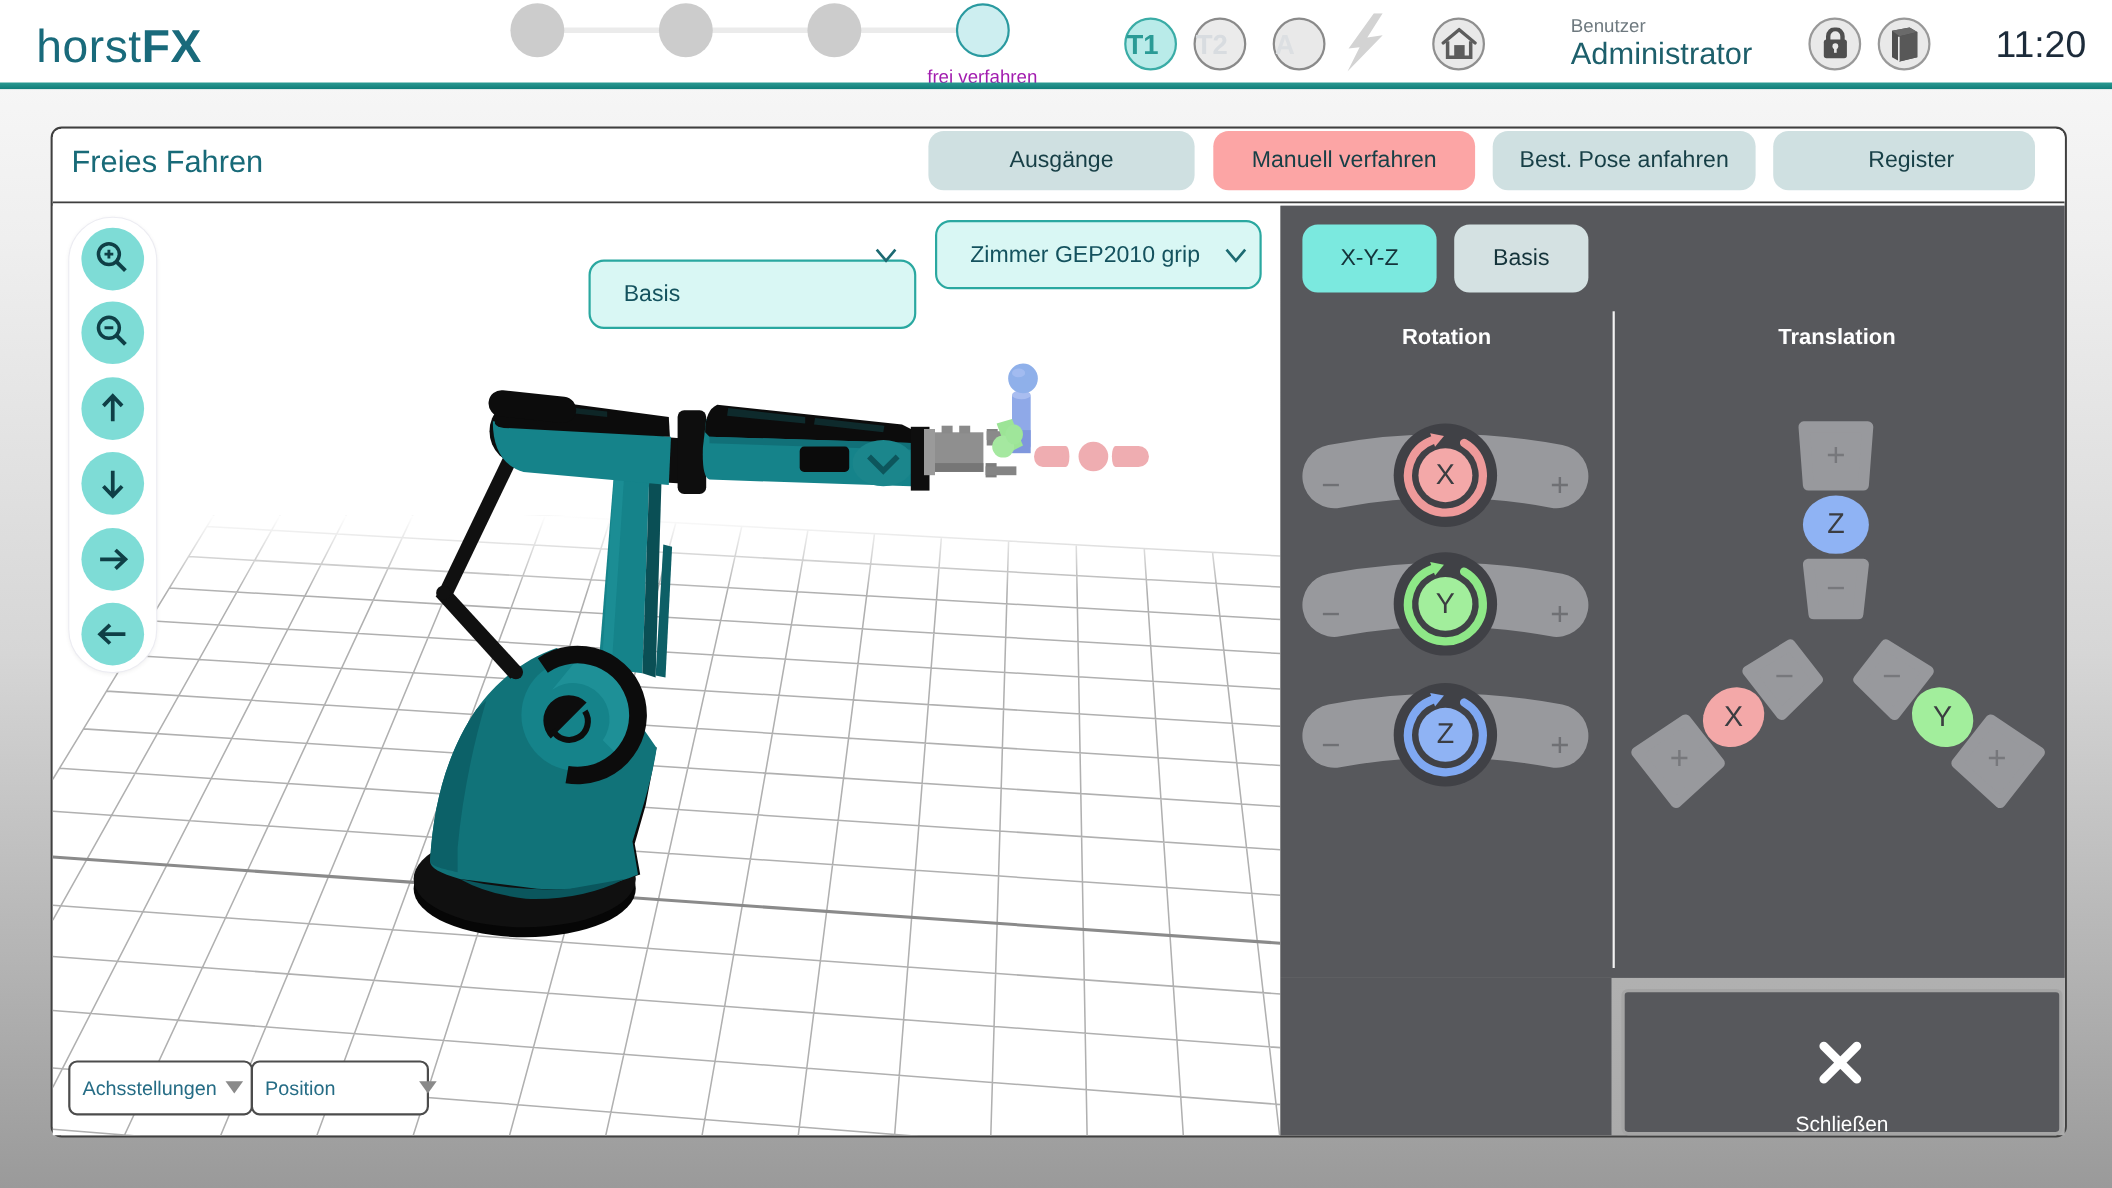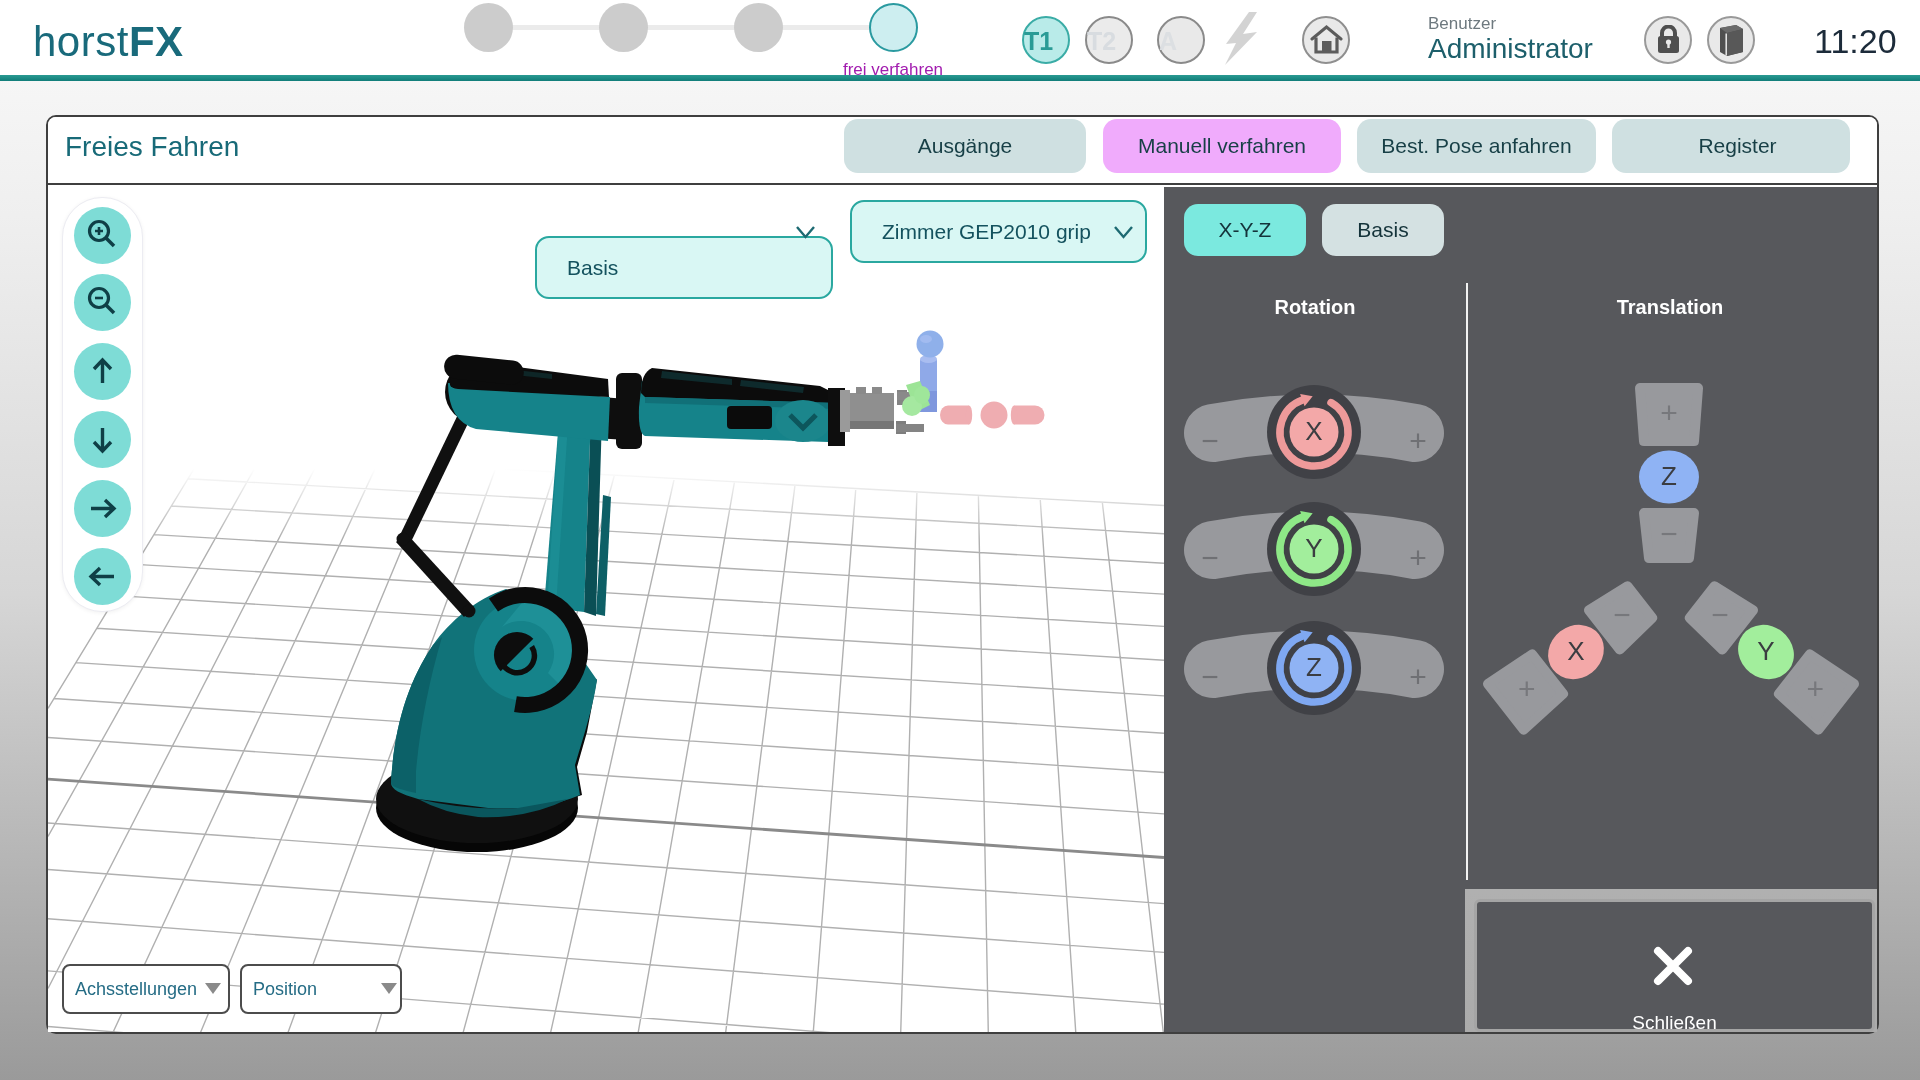--- a/index.html
+++ b/index.html
@@ -23,21 +23,21 @@
 #toolbar{left:62px;top:197px;width:81px;height:415px;background:#fff;border:1px solid #ececf2;border-radius:40px;box-shadow:0 1px 4px rgba(0,0,0,0.06);}
 .tool{left:74px;width:57px;height:57px;border-radius:50%;background:#7edcd6;}
 .tool svg{position:absolute;left:0;top:0;}
 .tseldd{height:63px;background:#d9f7f4;border:2px solid #2aa8a0;border-radius:14px;top:200px;color:#14525e;font-size:21px;display:flex;align-items:center;padding-left:30px;}
 .bdd{top:964px;height:50px;background:#fff;border:2px solid #4c4c4c;border-radius:8px;color:#256c85;font-size:18px;display:flex;align-items:center;padding-left:11px;}
 .tri{width:0;height:0;border-left:8px solid transparent;border-right:8px solid transparent;border-top:11px solid #8a8a8a;position:absolute;}
 #rpgrey{left:1164px;top:187px;width:713px;height:845px;background:linear-gradient(180deg,#c9c9c9,#ababab);}
 #rpA{left:1164px;top:187px;width:713px;height:702px;background:#57585c;}
 #rpB{left:1164px;top:889px;width:301px;height:143px;background:#57585c;}
 #rpsep{left:1466px;top:283px;width:2px;height:597px;background:#f2f2f2;}
-.tab{top:204px;height:52px;border-radius:14px;font-size:21px;color:#14333a;display:flex;align-items:center;justify-content:center;}
+.tab{top:204px;height:62px;border-radius:14px;font-size:21px;color:#14333a;display:flex;align-items:center;justify-content:center;}
 .seclab{top:296px;color:#fff;font-size:20px;font-weight:bold;width:200px;text-align:center;}
 #schl{left:1474px;top:899px;width:401px;height:133px;background:#57585c;border:3px solid #a5a5a5;border-radius:6px;}
 #schltxt{left:1474px;top:1012px;width:401px;text-align:center;color:#fff;font-size:19px;}
 </style></head><body>
 <div id="page"></div>
 <div class="abs" id="topbar"></div>
 <div class="abs" id="logo">horst<b>FX</b></div>
 <div class="abs stepline" style="left:489px;width:135px;"></div>
 <div class="abs stepline" style="left:624px;width:135px;"></div>
 <div class="abs stepline" style="left:759px;width:135px;"></div>
@@ -73,21 +73,21 @@
 <path d="M20,1 L27,5 L11,9 L4,4 Z" fill="#6a6a6a"></path>
 <path d="M11,9 L27,5 L27,28 L11,32 Z" fill="#585858"></path>
 <path d="M10.2,9.5 L10.2,31.5" stroke="#e9e9e9" stroke-width="1.5"></path>
   </svg>
 <div class="abs" id="time">11:20</div>
 <div class="abs" id="tealbar"></div>
 <div class="abs" id="panel"></div>
 <div class="abs" id="phead"></div>
 <div class="abs" id="ptitle">Freies Fahren</div>
 <div class="abs hbtn" style="left:844px;width:242px;background:#cfe0e1;">Ausgänge</div>
-<div class="abs hbtn" style="left:1103px;width:238px;background:#f0abfc;">Manuell verfahren</div>
+<div class="abs hbtn" style="left:1103px;width:238px;background:#fca5a5;">Manuell verfahren</div>
 <div class="abs hbtn" style="left:1357px;width:239px;background:#cfe0e1;">Best. Pose anfahren</div>
 <div class="abs hbtn" style="left:1612px;width:238px;background:#cfe0e1;padding-left:13px;">Register</div>
 <svg class="abs" id="viewport" viewBox="0 0 1116 845" width="1116" height="845">
 <rect x="0" y="0" width="1116" height="845" fill="#fff"></rect>
 <path d="M0.0 839.5L79.6 846.0M0.0 783.9L786.3 846.0M0.0 731.7L1116.0 817.1M0.0 682.5L1116.0 765.4M0.0 636.0L1116.0 716.6M0.0 550.5L1116.0 626.9M6.0 511.5L1116.0 585.5M27.9 475.6L1116.0 546.2M48.8 441.3L1116.0 508.9M68.8 408.6L1116.0 473.3M87.8 377.4L1116.0 439.4M106.0 347.6L1116.0 407.1M123.4 319.0L1116.0 376.2M140.0 291.7L1116.0 346.7M156.0 265.5L1116.0 318.5M0.0 521.4L156.0 265.5M-0.0 649.4L213.7 268.7M0.0 801.5L271.7 271.9M64.7 846.0L330.1 275.1M152.3 846.0L388.7 278.4M239.8 846.0L447.6 281.6M327.4 846.0L506.9 284.9M415.0 846.0L566.4 288.2M502.5 846.0L626.3 291.5M590.1 846.0L686.5 294.8M677.6 846.0L747.0 298.1M765.2 846.0L807.8 301.5M852.7 846.0L868.9 304.9M940.3 846.0L930.4 308.3M1027.8 846.0L992.2 311.7M1115.4 846.0L1054.3 315.1" stroke="#b0b0b0" stroke-width="1.4" fill="none"></path>
     <path d="M0.0 592.1L1116.0 670.5" stroke="#8a8a8a" stroke-width="2.8" fill="none"></path>
 <rect x="0" y="0" width="1116" height="282" fill="#fff"></rect>
     <rect x="0" y="282" width="1116" height="70" fill="url(#fadeg)"></rect>
 <defs>
       <linearGradient id="fadeg" x1="0" y1="0" x2="0" y2="1">
@@ -217,21 +217,21 @@
 <div class="abs tseldd" style="left:535px;width:298px;margin-top:36px;">Basis</div>
 <svg class="abs" style="left:795px;top:225px;" width="21" height="14" viewBox="0 0 21 14">
     <path d="M2,2 L10.5,12 L19,2" stroke="#1d6a72" stroke-width="2.4" fill="none"></path>
   </svg>
 <div class="abs tseldd" style="left:850px;width:297px;">Zimmer GEP2010 grip</div>
 <svg class="abs" style="left:1113px;top:225px;" width="21" height="14" viewBox="0 0 21 14">
     <path d="M2,2 L10.5,12 L19,2" stroke="#1d6a72" stroke-width="2.4" fill="none"></path>
   </svg>
 <div class="abs bdd" style="left:62px;width:168px;">Achsstellungen</div>
 <div class="abs tri" style="left:205px;top:983px;"></div>
-<div class="abs bdd" style="left:240px;width:162px;">Position</div>
+<div class="abs bdd" style="left:228px;width:162px;">Position</div>
 <div class="abs tri" style="left:381px;top:983px;"></div>
 <div class="abs" id="rpgrey"></div>
 <div class="abs" id="rpA"></div>
 <div class="abs" id="rpB"></div>
 <div class="abs" id="rpsep"></div>
 <div class="abs tab" style="left:1184px;width:122px;background:#7be9df;">X-Y-Z</div>
 <div class="abs tab" style="left:1322px;width:122px;background:#d4e1e2;">Basis</div>
 <div class="abs seclab" style="left:1215px;">Rotation</div>
 <div class="abs seclab" style="left:1570px;">Translation</div>
 <svg class="abs" style="left:1164px;top:186px;" width="713" height="846" viewBox="0 0 713 846">

